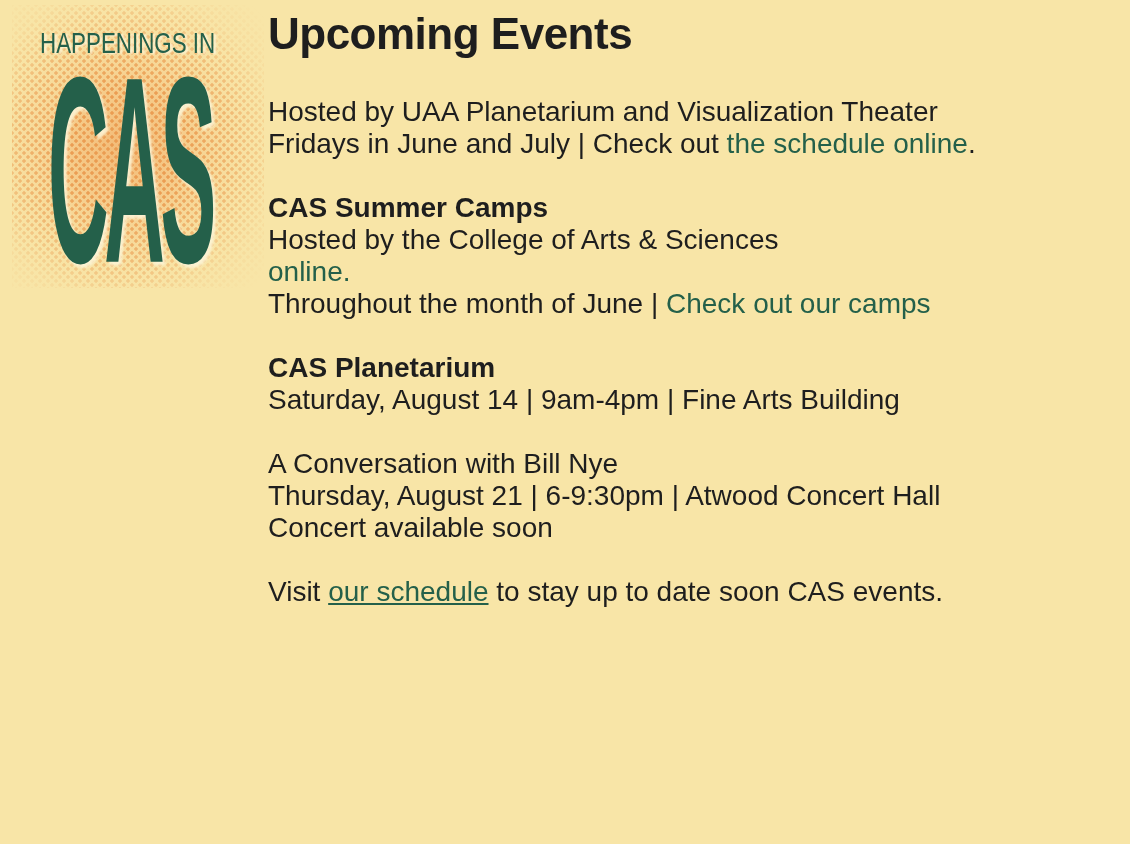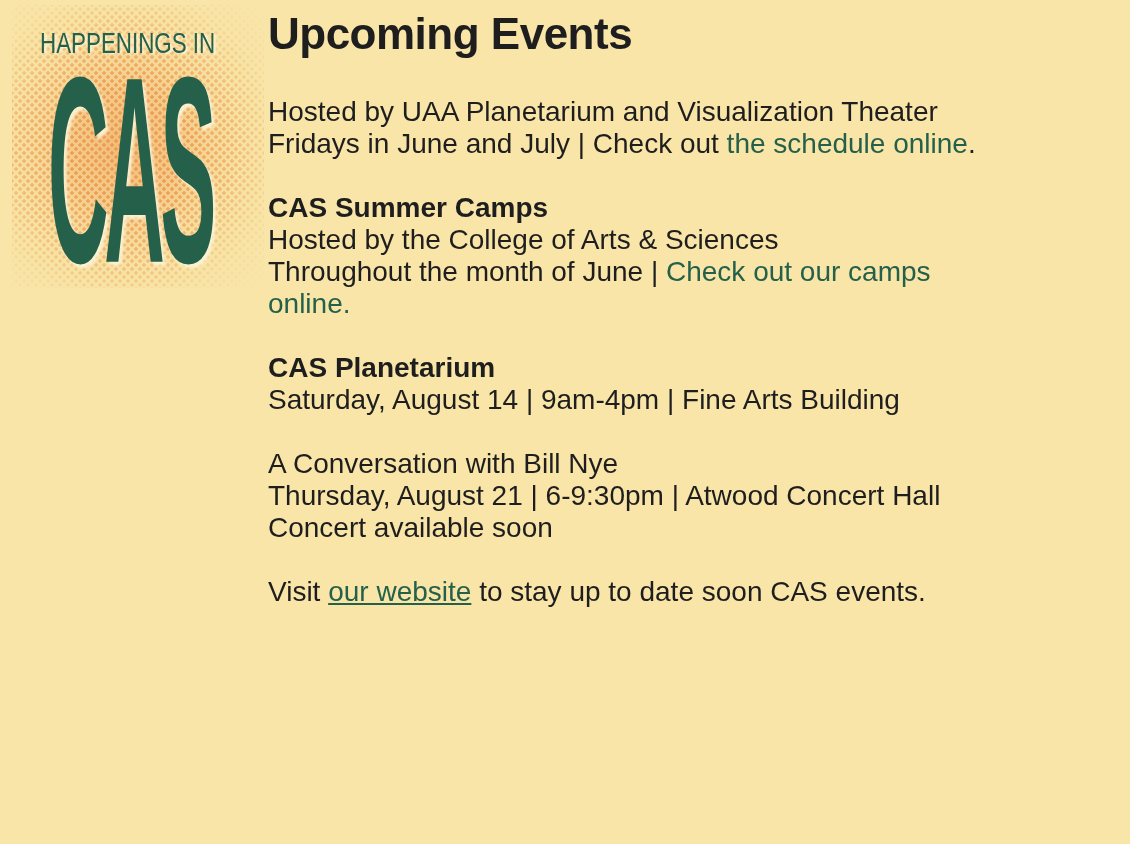--- a/index.html
+++ b/index.html
@@ -110,30 +110,30 @@
   <h1 class="page-title">Upcoming Events</h1>
 
   <p class="event">
     <span class="line">Hosted by UAA Planetarium and Visualization Theater</span>
     <span class="line"><span>Fridays in June and July | Check out </span><a class="link">the schedule online</a><span>.</span></span>
   </p>
 
   <p class="event">
     <span class="t">CAS Summer Camps</span>
     <span class="line">Hosted by the College of Arts &amp; Sciences</span>
+    <span class="line"><a class="link">online.</a></span>
     <span class="line"><span>Throughout the month of June | </span><a class="link">Check out our camps</a></span>
-    <span class="line"><a class="link">online.</a></span>
   </p>
 
   <p class="event">
     <span class="t">CAS Planetarium</span>
     <span class="line">Saturday, August 14 | 9am-4pm | Fine Arts Building</span>
   </p>
 
   <p class="event">
     <span class="line">A Conversation with Bill Nye</span>
     <span class="line">Thursday, August 21 | 6-9:30pm | Atwood Concert Hall</span>
     <span class="line">Concert available soon</span>
   </p>
 
 
-  <p class="footer-line"><span>Visit </span><a class="link u">our website</a><span> to stay up to date soon CAS events.</span></p>
+  <p class="footer-line"><span>Visit </span><a class="link u">our schedule</a><span> to stay up to date soon CAS events.</span></p>
 </div>
 
 </body></html>

